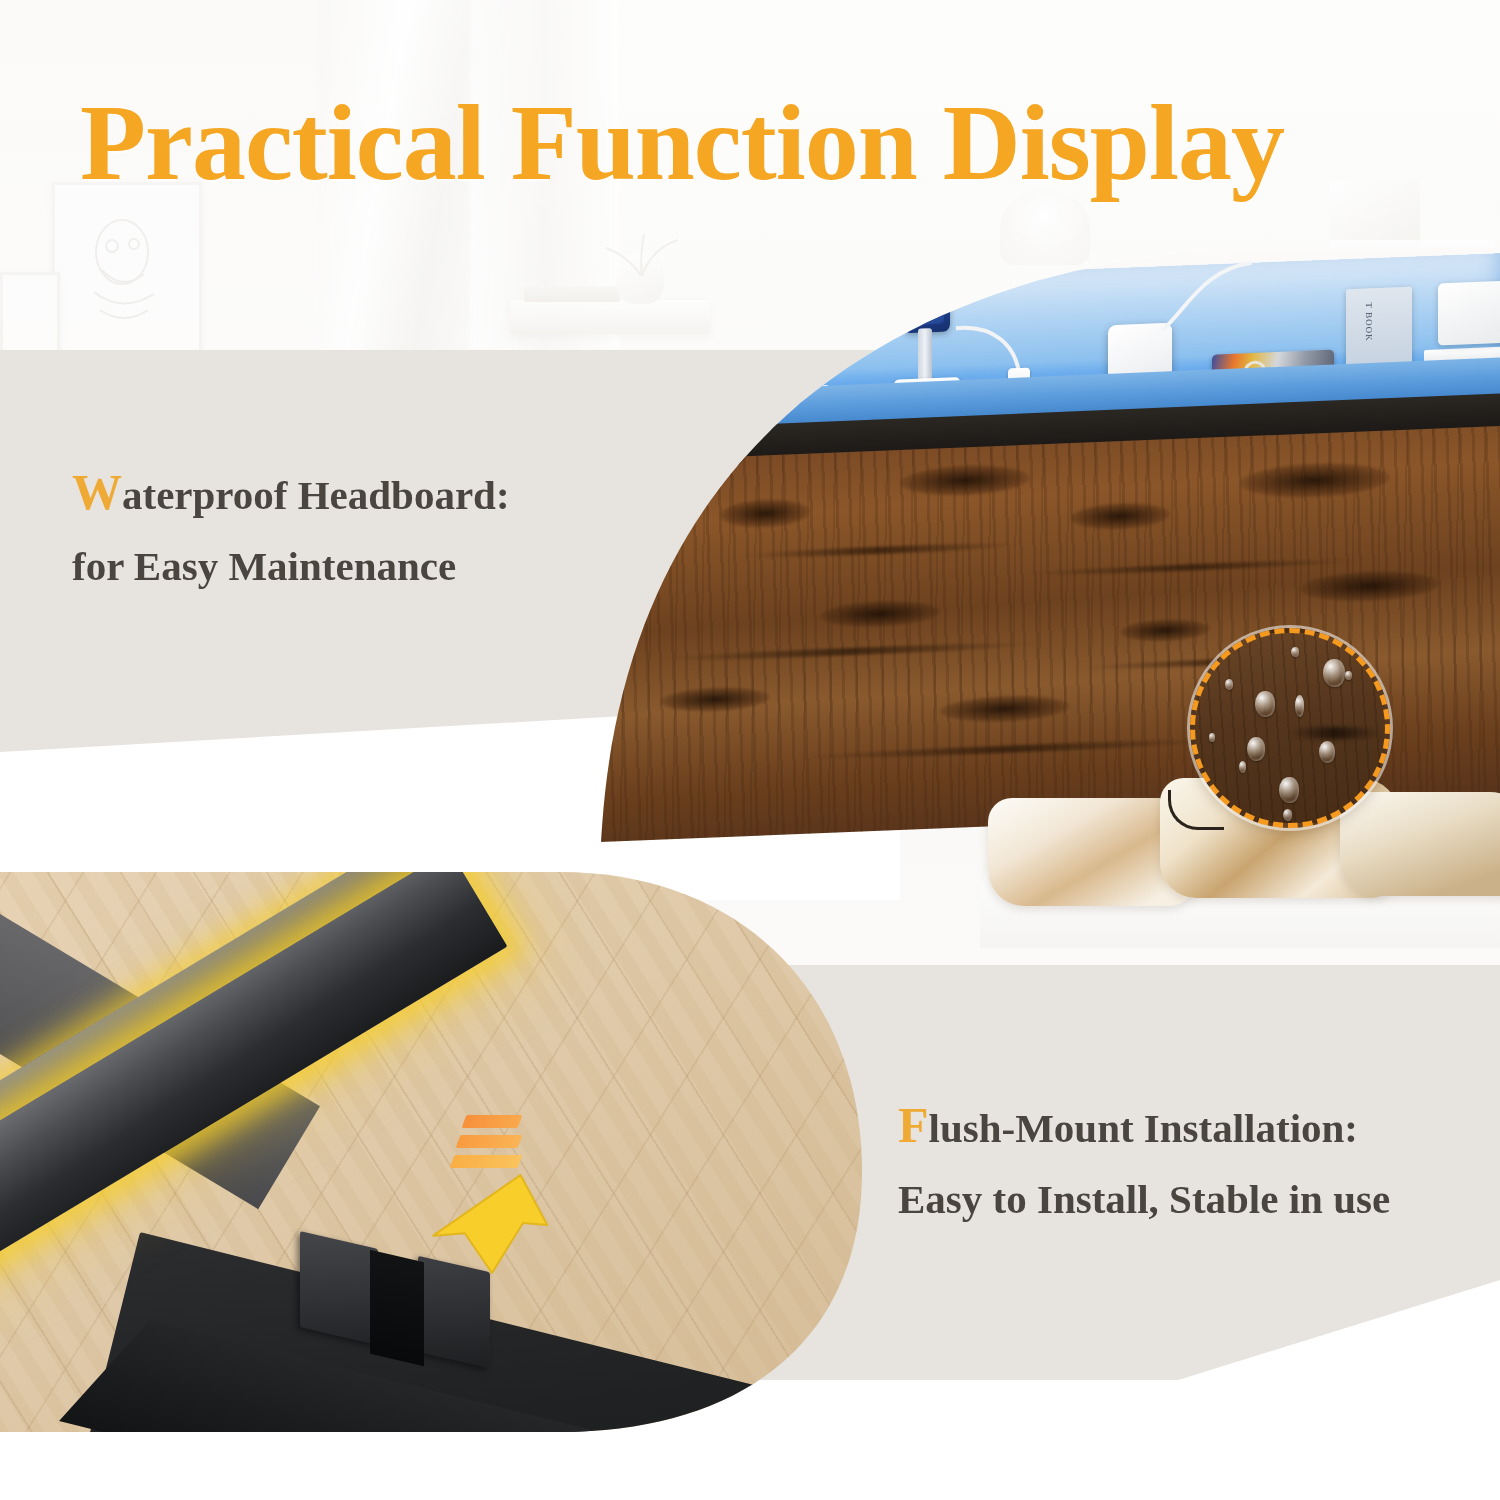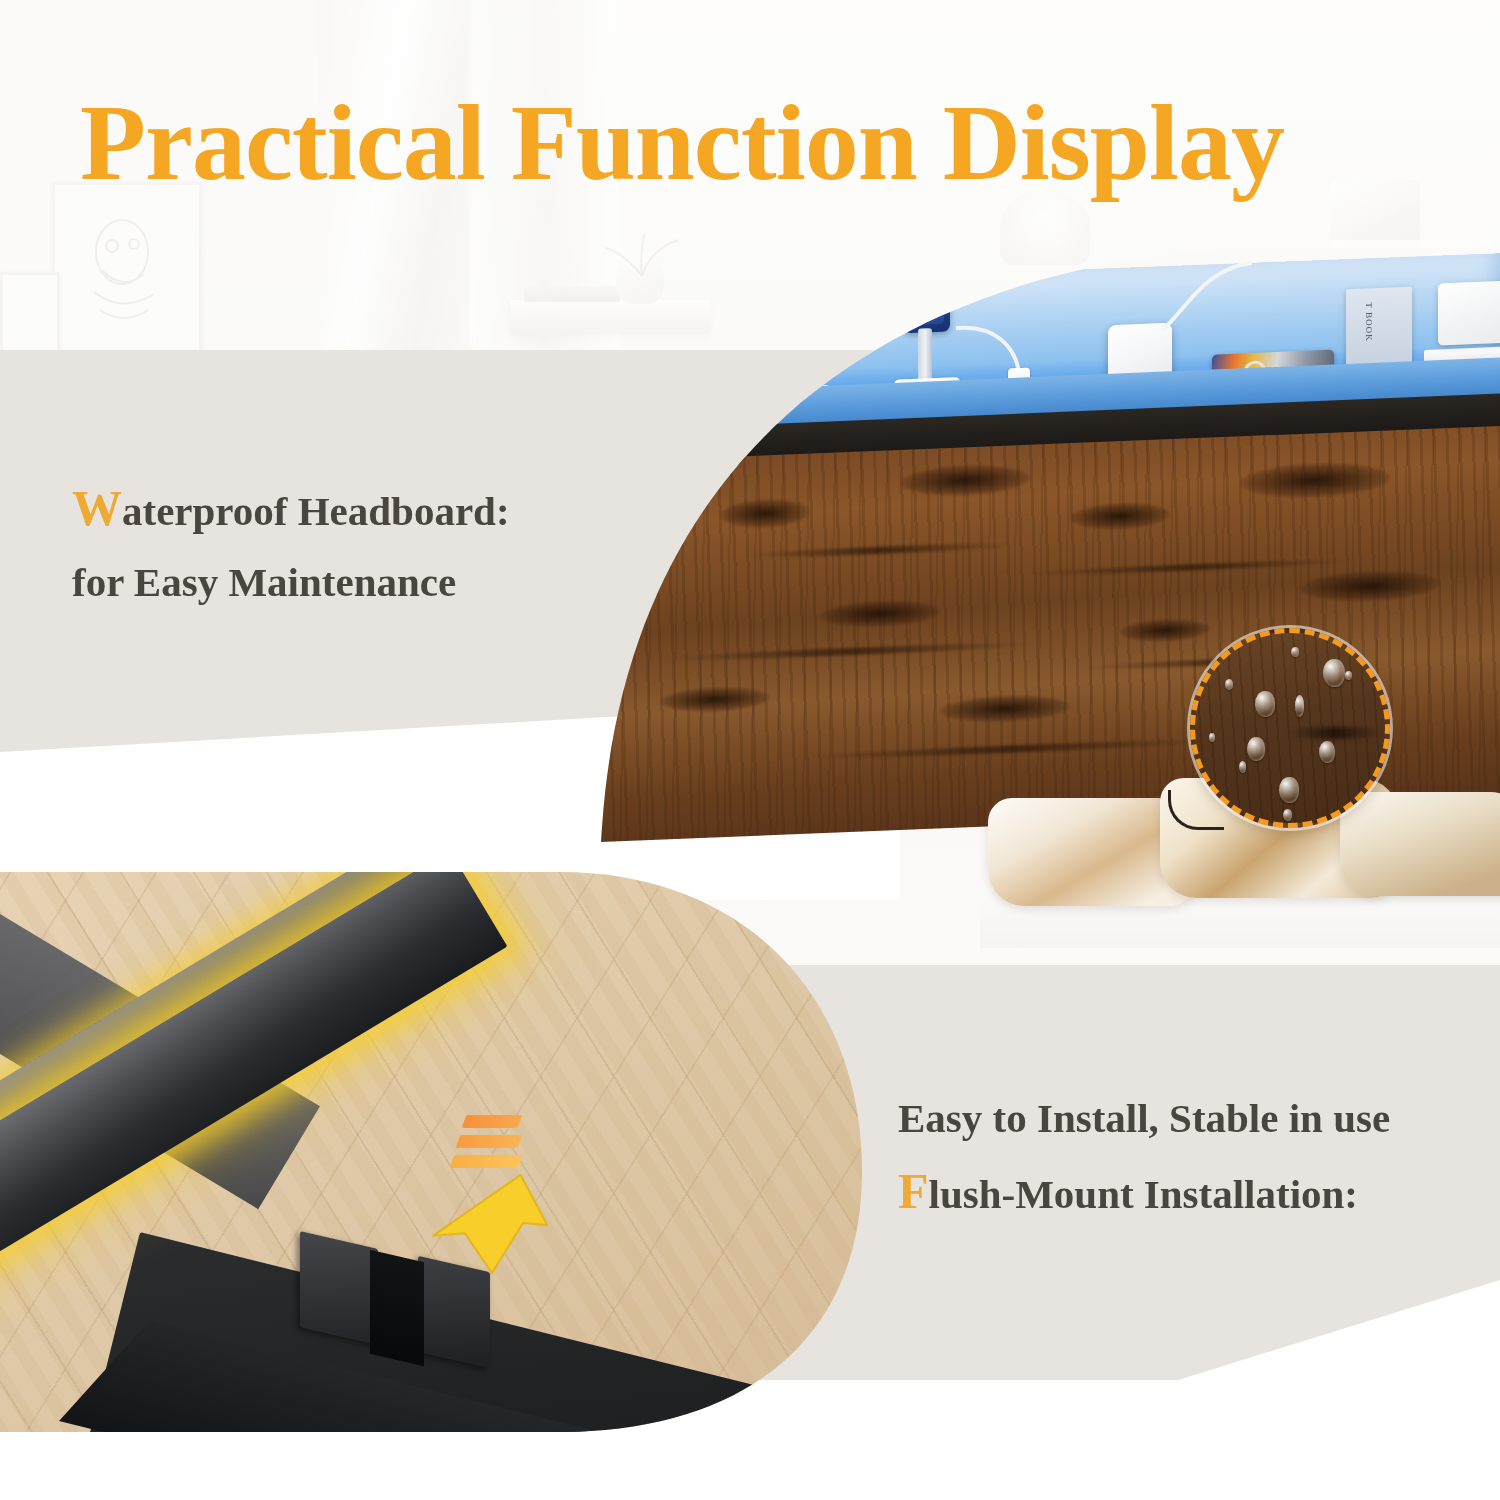--- a/index.html
+++ b/index.html
@@ -56,21 +56,21 @@
 
   
   .panel { position:absolute; background:#E7E3DF; }
   .panel-top { left:0; top:350px; width:1500px; height:402px; }
 
   
   .wedge-white-1 { position:absolute; left:0; top:700px; width:900px; height:200px;
      background:#ffffff;
      clip-path:polygon(0 52px, 900px 0, 900px 200px, 0 200px); }
 
-  .text-wp { position:absolute; left:72px; top:468px; width:520px;
+  .text-wp { position:absolute; left:72px; top:452px; width:520px;
      color:#4A453E; font-size:41px; line-height:1.62; font-weight:600; }
   .text-fm { position:absolute; left:898px; top:1085px; width:580px;
      color:#4A453E; font-size:41px; line-height:1.62; font-weight:600; }
   .cap { color:#EFAA36; font-size:50px; font-weight:700; }
 
   
   .photo-top {
     position:absolute; left:600px; top:248px; width:900px; height:700px;
     overflow:hidden;
     clip-path: path("M 905 0 L 900 0 L 900 700 L 0 700 L 0 640 C 0 320 160 120 420 38 C 560 -6 740 -10 905 0 Z");
@@ -384,19 +384,19 @@
   </div>
 
   <div class="text-wp">
     <div>
       <span class="cap">W</span><span>aterproof Headboard:</span>
     </div>
     <div>for Easy Maintenance</div>
   </div>
 
   <div class="text-fm">
-    <div>Easy to Install, Stable in use</div>
     <div>
       <span class="cap">F</span><span>lush-Mount Installation:</span>
     </div>
+    <div>Easy to Install, Stable in use</div>
   </div>
 
 </div>
 
 </body></html>

